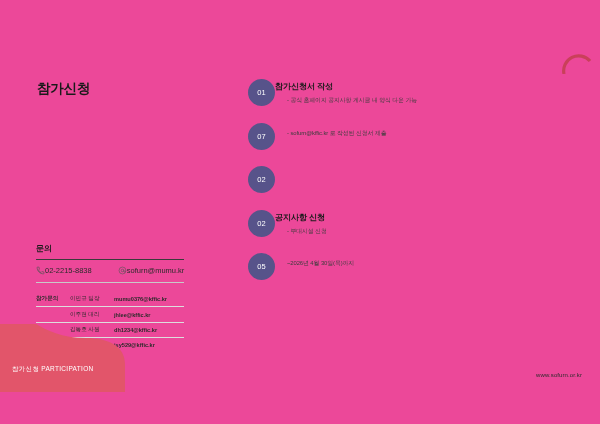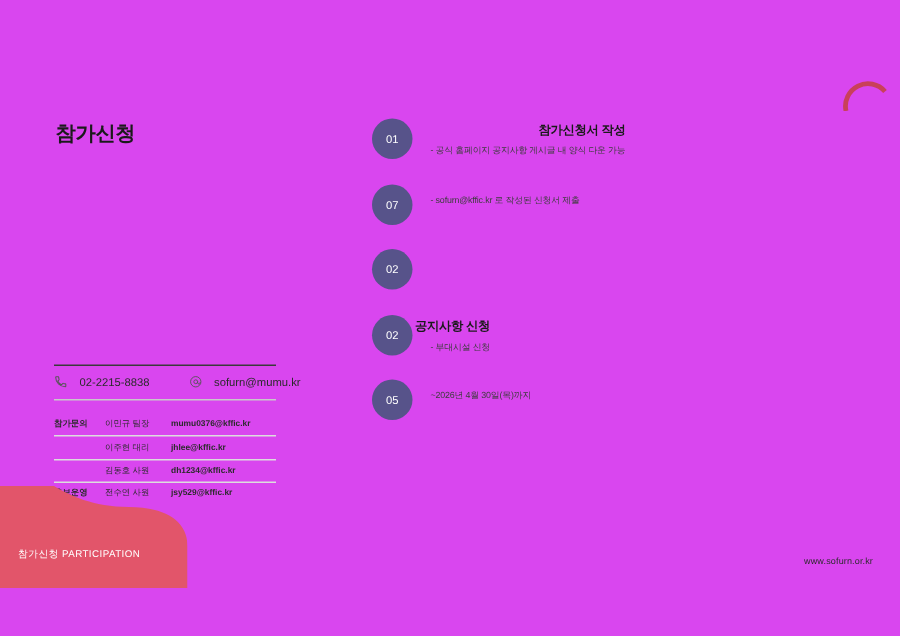--- a/index.html
+++ b/index.html
@@ -7,21 +7,21 @@
     padding: 0;
     background: #ffffff;
   }
   body {
     font-family: "Liberation Sans", "DejaVu Sans", sans-serif;
   }
   .page {
     position: relative;
     width: 600px;
     height: 424px;
-    background: #d946ef;
+    background: #ec4899;
     overflow: hidden;
   }
 
   
   .corner-arc {
     position: absolute;
     top: 44px;
     right: 8px;
     width: 30px;
     height: 30px;
@@ -84,21 +84,21 @@
   }
   .contact-row {
     display: flex;
     align-items: center;
     padding: 6px 0 7px 0;
     gap: 26px;
   }
   .contact-item {
     display: flex;
     align-items: center;
-    gap: 8px;
+    gap: 0;
     font-size: 7.5px;
     color: #2b2b2b;
     white-space: nowrap;
   }
   .ic { display: inline-flex; flex: 0 0 auto; }
 
   
   .staff-table {
     margin-top: 9px;
     width: 100%;
@@ -122,21 +122,20 @@
     position: absolute;
     left: 248px;
     top: 78px;
     width: 300px;
   }
   .step {
     position: relative;
     display: flex;
     align-items: flex-start;
     margin-bottom: 15.5px;
-    text-align: right;
   }
   .step-badge {
     flex: 0 0 auto;
     width: 27px;
     height: 27px;
     border-radius: 50%;
     background: #57538a;
     color: #ffffff;
     font-size: 7.5px;
     display: flex;
@@ -177,20 +176,21 @@
 
   <div class="corner-arc">
     <svg width="30" height="30" viewBox="0 0 30 30" aria-hidden="true">
       <path d="M2,30 A15,15 0 0 1 28,17" fill="none" stroke="#c9405a" stroke-width="3.2"></path>
     </svg>
   </div>
 
   <div class="page-title">참가신청</div>
 
   <div class="contact-block">
+    <div class="contact-heading">문의</div>
     <div class="rule"></div>
 
     <div class="contact-row">
       <div class="contact-item">
         <span class="ic">
           <svg width="9" height="9" viewBox="0 0 24 24" aria-hidden="true">
             <path d="M6.6 10.8c1.4 2.8 3.8 5.2 6.6 6.6l2.2-2.2c.3-.3.7-.4 1-.2 1.2.4 2.4.6 3.6.6.6 0 1 .4 1 1V20c0 .6-.4 1-1 1C10.6 21 3 13.4 3 4c0-.6.4-1 1-1h3.4c.6 0 1 .4 1 1 0 1.3.2 2.5.6 3.6.1.4 0 .7-.2 1l-2.2 2.2z" fill="none" stroke="#555" stroke-width="1.8" stroke-linejoin="round"></path>
           </svg>
         </span>
         <span>02-2215-8838</span>

